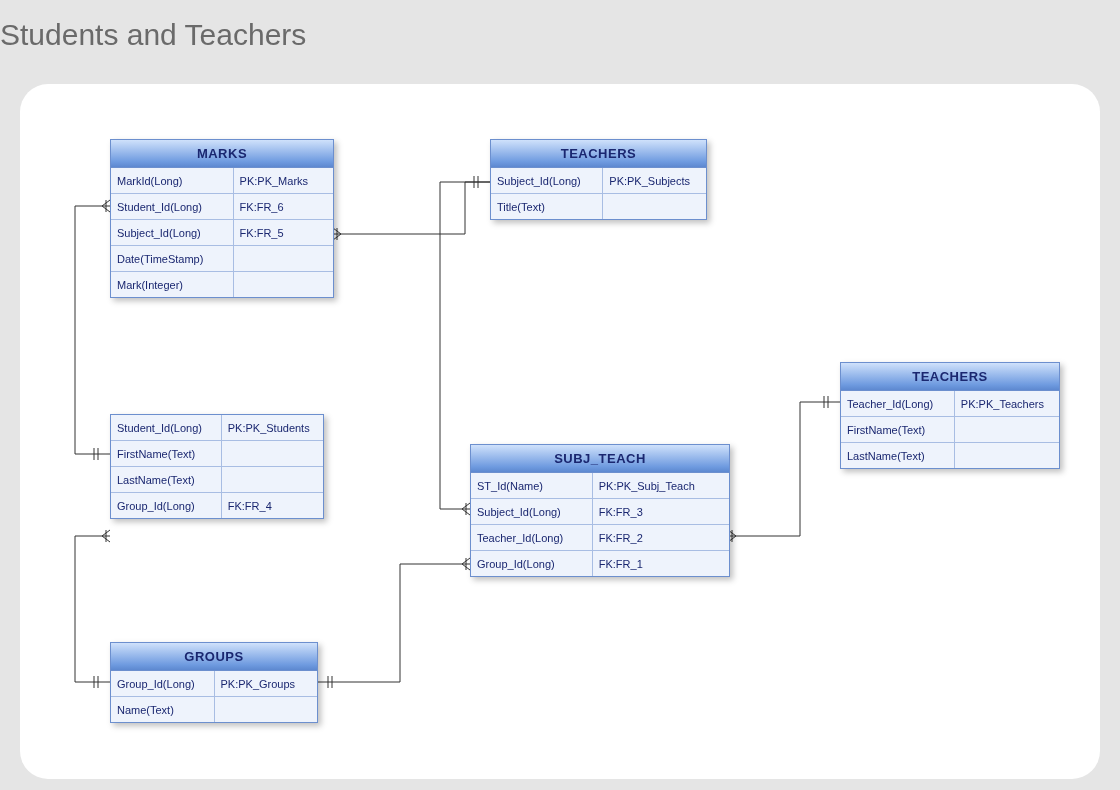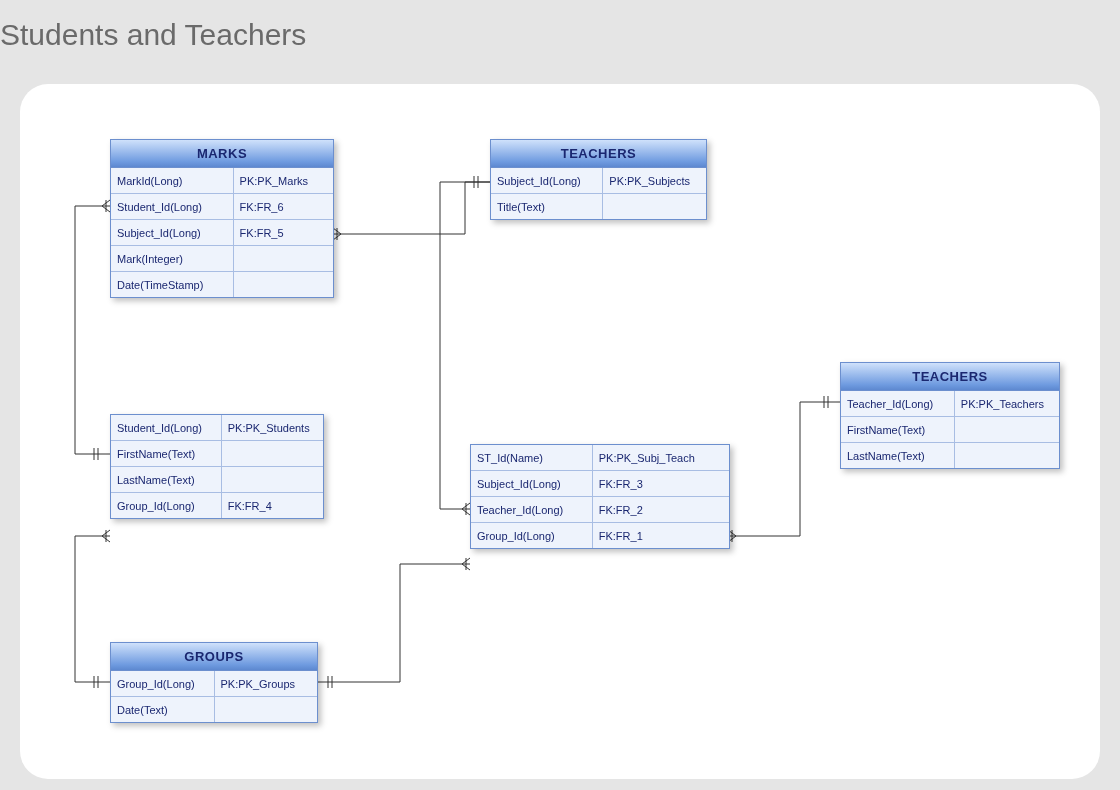--- a/index.html
+++ b/index.html
@@ -60,25 +60,25 @@
           </tr>
       <tr>
             <td>Student_Id(Long)</td>
             <td>FK:FR_6</td>
           </tr>
       <tr>
             <td>Subject_Id(Long)</td>
             <td>FK:FR_5</td>
           </tr>
       <tr>
-            <td>Mark(Integer)</td>
+            <td>Date(TimeStamp)</td>
             <td></td>
           </tr>
       <tr>
-            <td>Date(TimeStamp)</td>
+            <td>Mark(Integer)</td>
             <td></td>
           </tr>
     </tbody>
       </table>
   </div>
 
   <div class="tbl" style="left:470px;top:55px;width:215px">
     <div class="hdr">TEACHERS</div>
     <table>
       <tbody>
@@ -111,20 +111,21 @@
           </tr>
       <tr>
             <td>Group_Id(Long)</td>
             <td>FK:FR_4</td>
           </tr>
     </tbody>
       </table>
   </div>
 
   <div class="tbl" style="left:450px;top:360px;width:258px">
+    <div class="hdr">SUBJ_TEACH</div>
     <table>
       <tbody>
           <tr>
             <td style="width:47%">ST_Id(Name)</td>
             <td>PK:PK_Subj_Teach</td>
           </tr>
       <tr>
             <td>Subject_Id(Long)</td>
             <td>FK:FR_3</td>
           </tr>
@@ -162,20 +163,20 @@
 
   <div class="tbl" style="left:90px;top:558px;width:206px">
     <div class="hdr">GROUPS</div>
     <table>
       <tbody>
           <tr>
             <td style="width:50%">Group_Id(Long)</td>
             <td>PK:PK_Groups</td>
           </tr>
       <tr>
-            <td>Date(Text)</td>
+            <td>Name(Text)</td>
             <td></td>
           </tr>
     </tbody>
       </table>
   </div>
 
 </div>
 
 </body></html>

